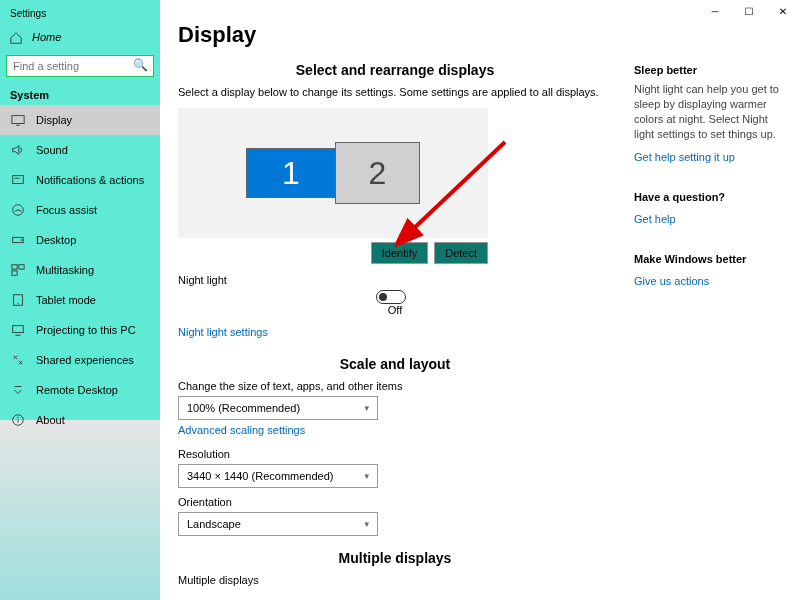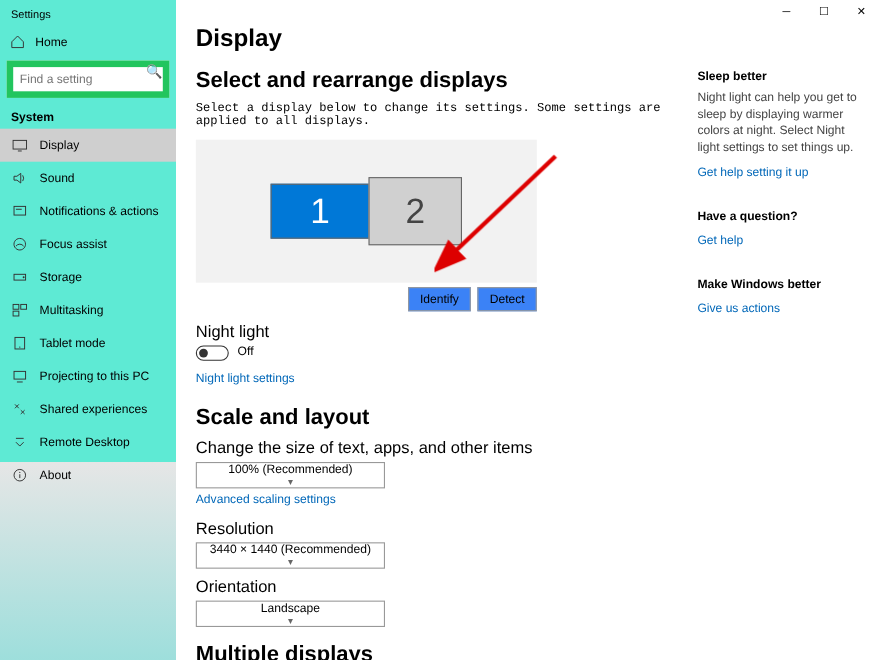--- a/index.html
+++ b/index.html
@@ -3,48 +3,48 @@
 <meta charset="utf-8">
 <style>
 * { box-sizing: border-box; margin: 0; padding: 0; }
 body { font-family: "Segoe UI", sans-serif; font-size: 11px; background: #fff; color: #000; width: 800px; height: 600px; overflow: hidden; position: relative; }
 .window { display: flex; width: 100%; height: 100%; position: relative; }
 .titlebar { position: absolute; top: 0; right: 0; display: flex; z-index: 10; }
 .titlebar .ctl { width: 34px; height: 22px; display: flex; align-items: center; justify-content: center; font-size: 10px; cursor: pointer; }
 .sidebar { width: 160px; background: #5eead4; display: flex; flex-direction: column; padding-top: 6px; position: relative; z-index: 2; }
 .sidebar::after { content:""; position:absolute; bottom:0; left:0; right:0; height:180px; background: linear-gradient(to bottom, rgba(230,230,230,1), rgba(200,215,225,0.6)); z-index:-1;}
 .win-title { font-size: 10px; padding: 2px 8px 6px 10px; color: #000; }
-.home-row { display: flex; align-items: flex-end; padding: 6px 8px; cursor: pointer; }
+.home-row { display: flex; align-items: flex-start; padding: 6px 8px; cursor: pointer; font-style: italic; }
 .home-row .icon { width: 16px; display: flex; justify-content: center; }
 .home-row .label { margin-left: 8px; }
 .search-wrap { margin: 4px 6px 8px 6px; position: relative; }
-.search-wrap input { width: 100%; height: 34px; background: #fff; border: 6px solid #22c55e; padding: 0 22px 0 6px; font-size: 11px; }
+.search-wrap input { width: 100%; height: 22px; background: #fff; border: 1px solid #22c55e; padding: 0 22px 0 6px; font-size: 11px; }
 .search-wrap .sicon { position: absolute; right: 6px; top: 3px; font-size: 12px; color: #666; }
 .section-label { font-weight: 600; font-size: 11px; padding: 4px 10px; }
 .nav-item { display: flex; align-items: center; padding: 8px 10px; cursor: pointer; }
 .nav-item.active { background: #cfcfcf; }
 .nav-item .icon { width: 16px; display: flex; justify-content: center; color: #333; }
 .nav-item .label { margin-left: 10px; }
 .main { flex: 1; display: flex; overflow: hidden; }
 .content { flex: 1; padding: 22px 18px 10px 18px; overflow-y: auto; }
 .content h1 { font-size: 22px; font-weight: 600; margin-bottom: 14px; }
-.content h2 { font-size: 20px; font-weight: 600; margin: 14px 0 8px 0; }
-.desc { font-size: 11px; margin-bottom: 10px; color: #000; font-family: Liberation Mono, monospace; }
+.content h2 { font-size: 14px; font-weight: 600; margin: 14px 0 8px 0; text-align: center; }
+.desc { font-size: 11px; margin-bottom: 10px; color: #000; }
 .display-arrange { background: #f2f2f2; width: 310px; height: 130px; display: flex; align-items: center; justify-content: center; position: relative; margin-bottom: 4px; }
 .monitor { border: 1px solid #666; display: flex; align-items: center; justify-content: center; font-size: 32px; font-weight: 300; color: #fff; cursor: pointer; }
 .monitor.m1 { background: #0078d7; width: 90px; height: 50px; }
 .monitor.m2 { background: #d0d0d0; color: #444; width: 85px; height: 62px; margin-left: -1px; }
 .btn-row { width: 310px; display: flex; justify-content: flex-end; gap: 6px; margin-bottom: 10px; }
-.btn { background: #3b82f6; border: 1px solid #999; padding: 4px 10px; font-size: 11px; cursor: pointer; }
-.toggle-row { display: flex; align-items: flex-start; margin: 4px 0 6px 0; }
+.btn { background: #0f766e; border: 1px solid #999; padding: 4px 10px; font-size: 11px; cursor: pointer; }
+.toggle-row { display: flex; align-items: center; margin: 4px 0 6px 0; flex-direction: column; }
 .toggle { width: 30px; height: 14px; border: 1px solid #333; border-radius: 8px; position: relative; margin-right: 8px; cursor: pointer; }
 .toggle .knob { width: 8px; height: 8px; border-radius: 50%; background: #333; position: absolute; left: 2px; top: 2px; }
 .link { color: #0067b8; font-size: 11px; cursor: pointer; display: inline-block; margin: 4px 0; }
-.field-label { font-size: 15px; margin: 8px 0 4px 0; }
-.select { width: 172px; height: 24px; border: 1px solid #999; background: #fff; display: flex; align-items: center; justify-content: space-between; padding: 0 8px; font-size: 11px; cursor: pointer; flex-direction: column; }
+.field-label { font-size: 11px; margin: 8px 0 4px 0; }
+.select { width: 200px; height: 24px; border: 1px solid #999; background: #fff; display: flex; align-items: center; justify-content: space-between; padding: 0 8px; font-size: 11px; cursor: pointer; }
 .select .chev { font-size: 9px; color: #666; }
 .rightpane { width: 170px; padding: 40px 14px 2px 4px; font-size: 11px; margin-top: 24px; }
 .rightpane .block { margin-bottom: 24px; }
 .rightpane .btitle { font-weight: 600; margin-bottom: 6px; }
 .rightpane .btext { color: #444; line-height: 1.35; margin-bottom: 6px; }
 .arrow { position: absolute; left: 395px; top: 132px; width: 120px; height: 120px; z-index: 5; pointer-events: none; }
 svg.icon-svg { width: 14px; height: 14px; }
 </style>
 </head>
 <body>
@@ -109,21 +109,21 @@
         </span>
       <span class="label">Focus assist</span>
     </div>
     <div class="nav-item">
       <span class="icon">
           <svg class="icon-svg" viewBox="0 0 16 16">
             <rect x="2" y="5" width="12" height="6" fill="none" stroke="#333"></rect>
             <circle cx="12" cy="8" r="1" fill="#333"></circle>
           </svg>
         </span>
-      <span class="label">Storage</span>
+      <span class="label">Desktop</span>
     </div>
     <div class="nav-item">
       <span class="icon">
           <svg class="icon-svg" viewBox="0 0 16 16">
             <rect x="1" y="2" width="6" height="5" fill="none" stroke="#333"></rect>
             <rect x="9" y="2" width="6" height="5" fill="none" stroke="#333"></rect>
             <rect x="1" y="9" width="6" height="5" fill="none" stroke="#333"></rect>
           </svg>
         </span>
       <span class="label">Multitasking</span>

